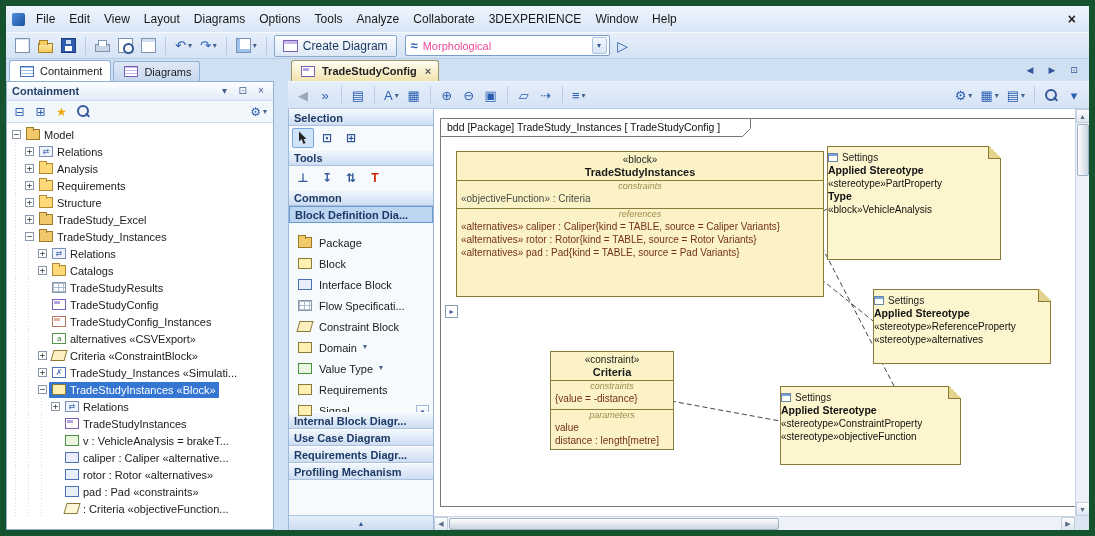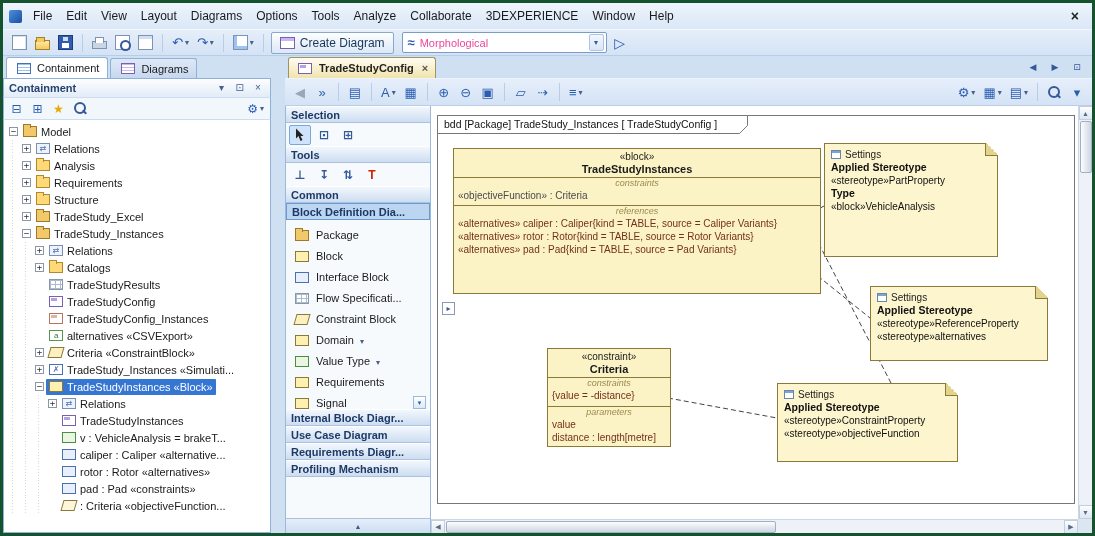--- a/index.html
+++ b/index.html
@@ -1,18 +1,18 @@
 <!DOCTYPE html>
 <html style="--accent: #2a5db0; --sel-blue: #3576d2; --block-fill: #fbf3c6; --block-border: #8a7a3a; --note-fill: #fcf5cd; --tab-fill: #f1e3ac;"><head>
 <meta charset="utf-8">
 <style>
 *{box-sizing:border-box;margin:0;padding:0}
 html,body{width:1095px;height:536px;background:#fff}
 body{font-family:"Liberation Sans","DejaVu Sans",sans-serif;font-size:12px;color:#1a1a1a;-webkit-font-smoothing:antialiased}
-.app{position:relative;width:1095px;height:536px;border:3px solid #14532d;background:#cfe0f2;display:flex;flex-direction:column;overflow:hidden}
+.app{position:relative;width:1095px;height:536px;border:6px solid #14532d;background:#cfe0f2;display:flex;flex-direction:column;overflow:hidden}
 
 
 .menubar{height:26px;display:flex;align-items:center;background:linear-gradient(#eef4fc,#d9e7f7);padding:0 6px;flex:none}
 .app-icon{width:13px;height:13px;border-radius:2px;background:linear-gradient(135deg,#4a8fe0,#1d4e9e);margin-right:4px;flex:none}
 .menu-items{display:flex;align-items:center}
 .menu-item{padding:2px 7px;cursor:default;white-space:nowrap}
 .win-close{margin-left:auto;font-size:14px;font-weight:bold;padding:0 7px;color:#222}
 
 
 .toolbar{height:27px;display:flex;align-items:center;background:linear-gradient(#e6eefa,#d4e3f5);border-top:1px solid #f4f8fd;border-bottom:1px solid #b9cde6;padding:0 6px;gap:3px;flex:none}
@@ -115,42 +115,42 @@
 .work-row{flex:1;display:flex;min-height:0}
 .palette{width:146px;flex:none;background:#f7fafd;border-left:1px solid #9cb8da;border-right:1px solid #9cb8da;display:flex;flex-direction:column;overflow:hidden}
 .pbar{height:17px;flex:none;background:linear-gradient(#f2f7fd,#cdddf1);border-top:1px solid #fff;border-bottom:1px solid #aac2e0;display:flex;align-items:center;padding:0 5px}
 .pbar-label{font-size:11px;font-weight:bold;color:#1d3a66;white-space:nowrap;overflow:hidden}
 .pbar.psel{background:#bcd6f2;border:1px solid #6a9ad0}
 .picon-row{height:23px;flex:none;display:flex;align-items:center;padding:1px 3px;gap:2px}
 .ptool{width:22px;height:20px;display:flex;align-items:center;justify-content:center;border:1px solid transparent;border-radius:2px}
 .ptool .glyph{font-size:12px;color:#35589a;font-weight:bold}
 .ptool.pressed{background:#cfe3fa;border-color:#7aa7dd}
 .cursor-shape{width:9px;height:13px;background:#222;clip-path:polygon(0 0,0 11px,3px 8px,5px 13px,7px 12px,5px 8px,8px 8px)}
-.pitem{height:21px;flex:none;display:flex;align-items:flex-end;padding:14px 4px 0 7px;gap:5px}
+.pitem{height:21px;flex:none;display:flex;align-items:flex-start;padding:14px 4px 0 7px;gap:5px}
 .pitem-label{font-size:11px;white-space:nowrap;overflow:hidden}
 .pitem .dd{font-size:8px}
 .pscroll{margin-left:auto;width:13px;height:13px;border:1px solid #9cb8da;background:linear-gradient(#fff,#dce8f6);font-size:7px;display:flex;align-items:center;justify-content:center;color:#35589a}
 .palette-footer{margin-top:auto;height:15px;flex:none;background:linear-gradient(#e6eefa,#cdddf1);border-top:1px solid #aac2e0;display:flex;align-items:center;justify-content:center;font-size:7px;color:#35589a}
 
 
 .canvas-wrap{flex:1;position:relative;background:#fff;min-width:0}
 .canvas{position:absolute;inset:0 14px 14px 0;background:#fff;overflow:hidden}
 .cv-svg{position:absolute;left:0;top:0;z-index:1}
 .frame-label{position:absolute;left:13px;top:12px;font-size:10.5px;z-index:3;white-space:nowrap;color:#111}
 .frame-kind{font-weight:normal}
 .sysml-block{position:absolute;background:var(--block-fill,#fbf3c6);border:1px solid var(--block-border,#8a7a3a);z-index:2}
 .blk-head{text-align:center;padding-top:2px}
 .blk-st{font-size:10px;color:#222;line-height:12px}
 .blk-name{font-size:11px;font-weight:bold;line-height:13px}
 .blk-comp{border-top:1px solid var(--block-border,#8a7a3a);overflow:hidden}
 .comp-label{text-align:center;font-size:9px;font-style:italic;color:#9b8a4e;line-height:11px}
 .feat{font-size:10px;color:#74301a;line-height:13px;padding-left:4px;white-space:nowrap}
 .feat.gray{color:#4a4a4a}
 .blk-quick{position:absolute;left:11px;top:196px;width:13px;height:13px;border:1px solid #8a9ab0;background:#fff;z-index:2;font-size:8px;color:#35589a;display:flex;align-items:center;justify-content:center}
-.note{position:absolute;background:var(--note-fill,#fcf5cd);border:1px solid var(--block-border,#8a7a3a);z-index:2;padding:3px 6px}
+.note{position:absolute;background:var(--note-fill,#fcf5cd);border:1px solid var(--block-border,#8a7a3a);z-index:2;padding:3px 0}
 .note .fold{position:absolute;top:-1px;right:-1px;width:13px;height:13px;background:linear-gradient(to bottom left,#fff 50%,#e2d48c 50%);border-left:1px solid #8a7a3a;border-bottom:1px solid #8a7a3a}
 .note-title{display:flex;align-items:center;gap:4px;font-size:10px;height:14px;color:#222}
 .settings-ic{width:10px;height:9px;background:#fff;border:1px solid #6a86ad;box-shadow:inset 0 2px 0 #7aa3d6;flex:none}
 .note-line{font-size:10px;line-height:13px;white-space:nowrap;color:#111}
 .note-line.bold{font-size:10.5px;font-weight:bold}
 
 
 .vscroll{position:absolute;top:0;right:0;bottom:14px;width:14px;background:#eef2f8;border-left:1px solid #c9d6e8;display:flex;flex-direction:column;align-items:center}
 .hscroll{position:absolute;left:0;right:14px;bottom:0;height:14px;background:#eef2f8;border-top:1px solid #c9d6e8;display:flex;align-items:center}
 .sbtn{width:14px;height:14px;flex:none;display:flex;align-items:center;justify-content:center;font-size:7px;color:#5a6b84;background:linear-gradient(#fdfdfd,#dde6f1);border:1px solid #c2cfdf}

